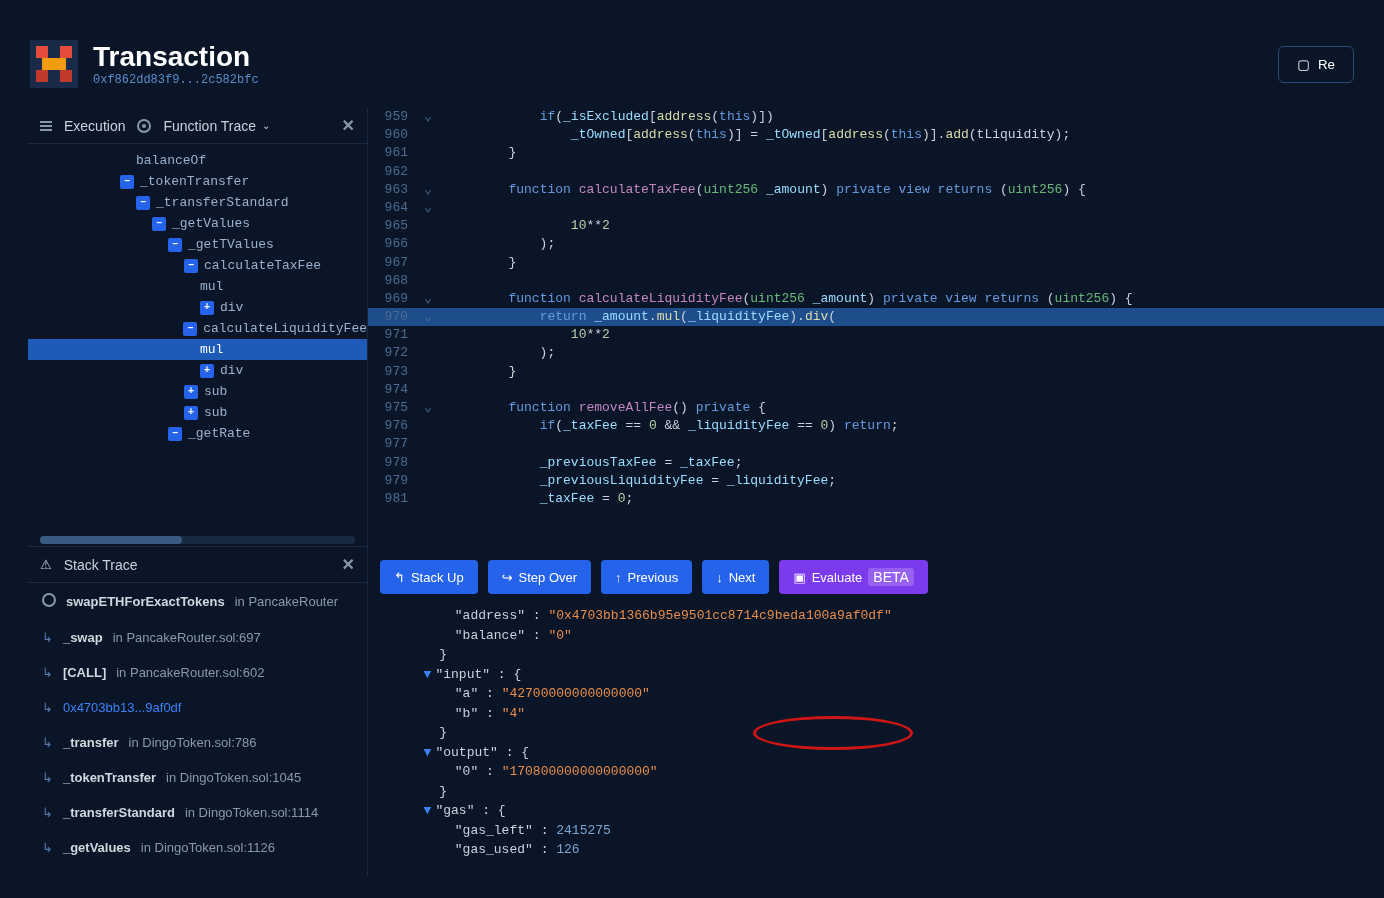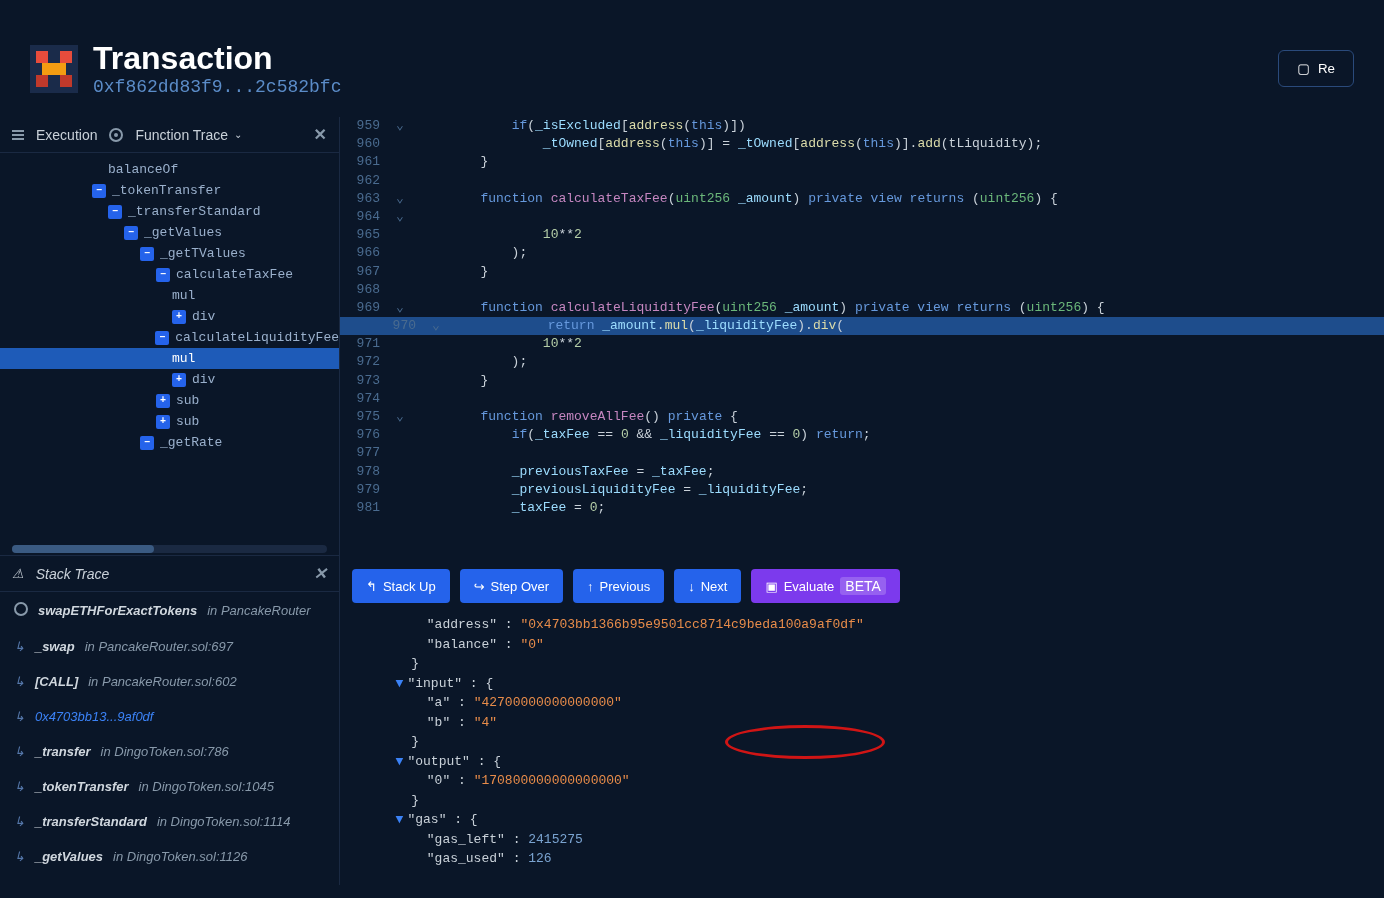--- a/index.html
+++ b/index.html
@@ -1,45 +1,45 @@
 <!DOCTYPE html>
 <html><head>
 <meta charset="utf-8">
 <style>
 * { margin:0; padding:0; box-sizing:border-box; }
 body { background:#0a1628; color:#c9d1d9; font-family:-apple-system,BlinkMacSystemFont,'Segoe UI',sans-serif; font-size:13px; width:1384px; height:898px; overflow:hidden; }
 .header { display:flex; align-items:center; justify-content:space-between; padding:40px 30px 20px; }
 .header-left { display:flex; align-items:center; gap:15px; }
 .tx-icon { width:48px; height:48px; background:linear-gradient(45deg,#e74c3c,#c0392b,#8e44ad,#2c3e50); background-size:4px 4px; image-rendering:pixelated; }
 .tx-icon svg { width:48px; height:48px; }
-.tx-title { font-size:32px; font-weight:700; color:#fff; }
-.tx-hash { font-family:'Courier New',monospace; color:#5b8cc8; font-size:18px; }
+.tx-title { font-size:28px; font-weight:700; color:#fff; }
+.tx-hash { font-family:'Courier New',monospace; color:#5b8cc8; font-size:12px; }
 .replay-btn { border:1px solid #2a4a7b; border-radius:6px; padding:10px 18px; color:#fff; display:flex; align-items:center; gap:8px; cursor:pointer; background:transparent; }
-.main { display:flex; height:calc(898px - 130px); }
+.main { display:flex; height:calc(898px - 130px);margin-left:28px; }
 .left-panel { width:340px; border-right:1px solid #1a2942; display:flex; flex-direction:column; }
 .panel-header { display:flex; align-items:center; gap:12px; padding:8px 12px; border-bottom:1px solid #1a2942; }
 .panel-title { font-size:14px; font-weight:500; color:#c9d1d9; display:flex; align-items:center; gap:6px; }
 .close-x { margin-left:auto; cursor:pointer; color:#8899aa; font-size:16px; font-weight:bold; }
 .trace-tree { flex:1; overflow:auto; padding:6px 0; font-family:'Courier New',monospace; font-size:13px; position:relative; }
 .tree-line { padding:3px 0 3px 12px; white-space:nowrap; cursor:pointer; color:#9ab0cc; display:flex; align-items:center; }
 .tree-line.selected { background:#1e5bb8; color:#fff; }
 .tree-indent { display:inline-block; }
 .tree-toggle { display:inline-flex; width:14px; height:14px; background:#2563eb; color:#fff; align-items:center; justify-content:center; font-size:10px; font-weight:bold; border-radius:2px; margin-right:6px; }
 .tree-toggle.plus::before { content:"+"; }
 .tree-toggle.minus::before { content:"−"; }
-.stack-panel { border-top:1px solid #1a2942; max-height:330px; overflow:auto;font-style:italic; }
+.stack-panel { border-top:1px solid #1a2942; max-height:330px; overflow:auto; }
 .stack-row { padding:10px 14px; display:flex; align-items:center; gap:10px; font-size:13px; cursor:pointer; }
 .stack-arrow { color:#5577aa; }
 .stack-fn { font-weight:600; color:#d0d7de; }
 .stack-loc { color:#8899aa; }
 .stack-link { color:#3b82f6; }
 .right-panel { flex:1; display:flex; flex-direction:column; overflow:hidden; }
 .code-area { flex:1; overflow:auto; background:#0a1628; font-family:'Courier New',monospace; font-size:13px; line-height:1.4; }
 .code-line { display:flex; }
-.code-line.hl { background:#1e4d8c;padding-left:36px; }
+.code-line.hl { background:#1e4d8c; }
 .gutter { width:50px; text-align:right; padding-right:10px; color:#4a6b8f; user-select:none; flex-shrink:0; }
 .fold { width:20px; color:#4a6b8f; flex-shrink:0; text-align:center; }
 .code-content { white-space:pre; padding-left:8px; }
 .kw { color:#6699dd; }
 .type { color:#6bb77a;text-align:center; }
 .fn-name { color:#c586c0; }
 .num { color:#b5cea8; }
 .ident { color:#9cdcfe; }
 .method { color:#dcdcaa; }
 .debug-bar { padding:12px; display:flex; gap:10px; background:#0a1628; }

